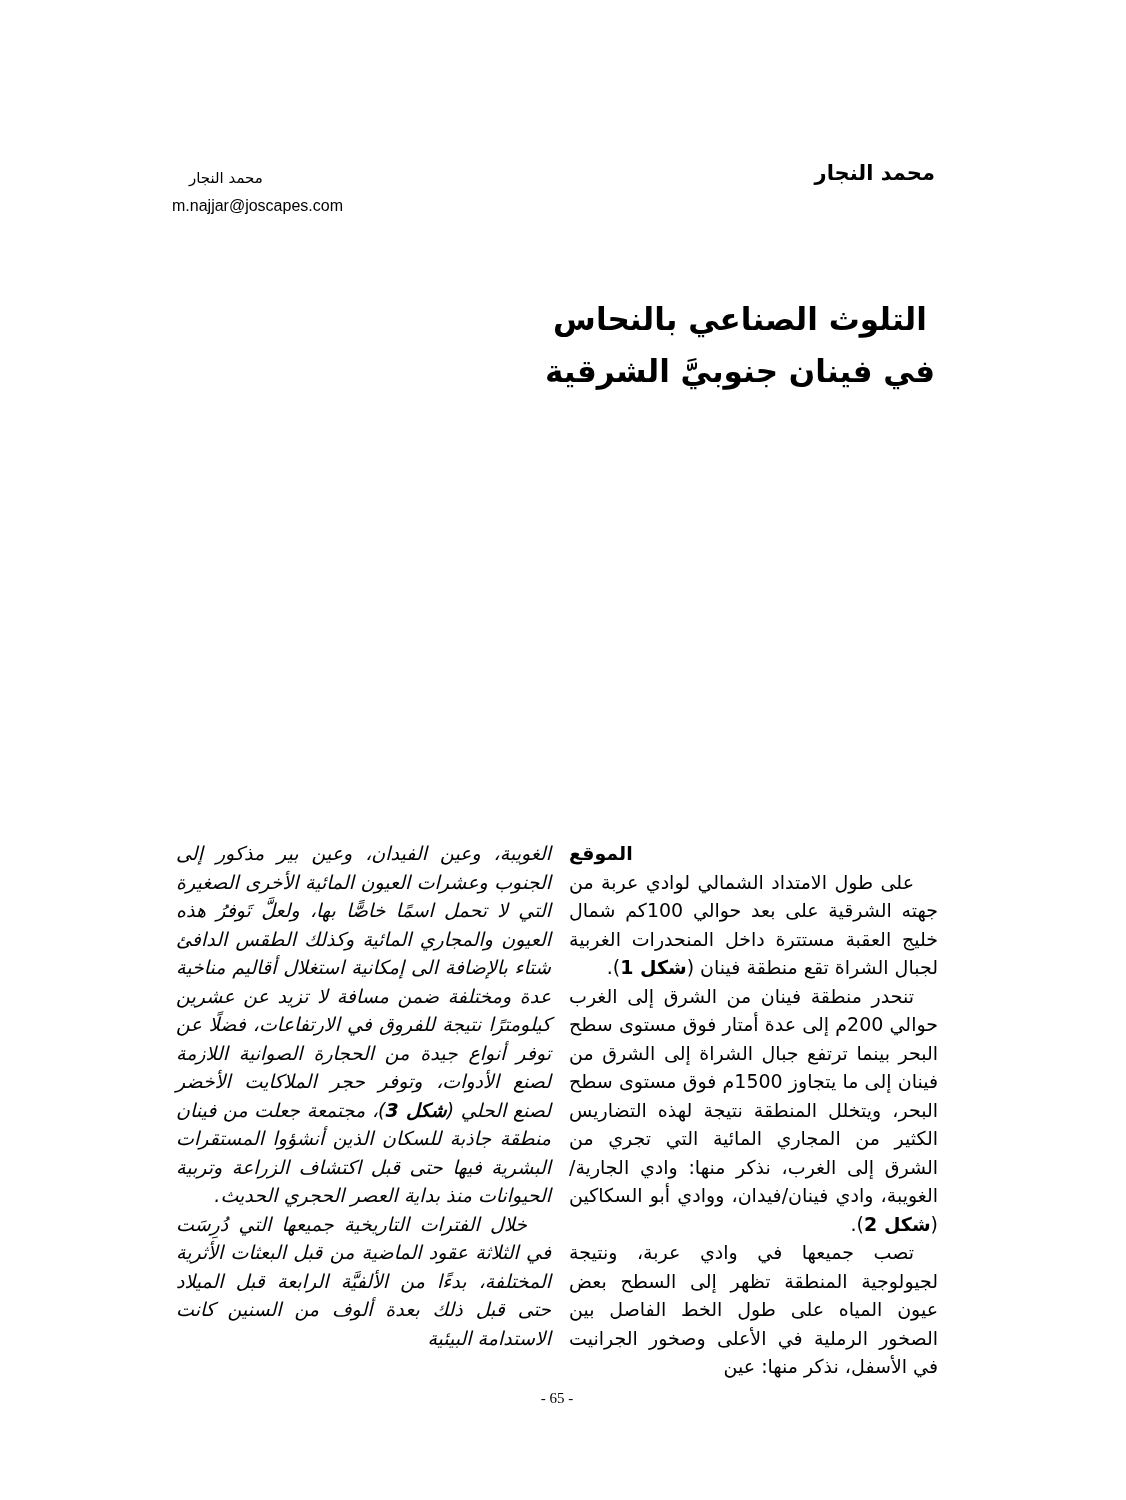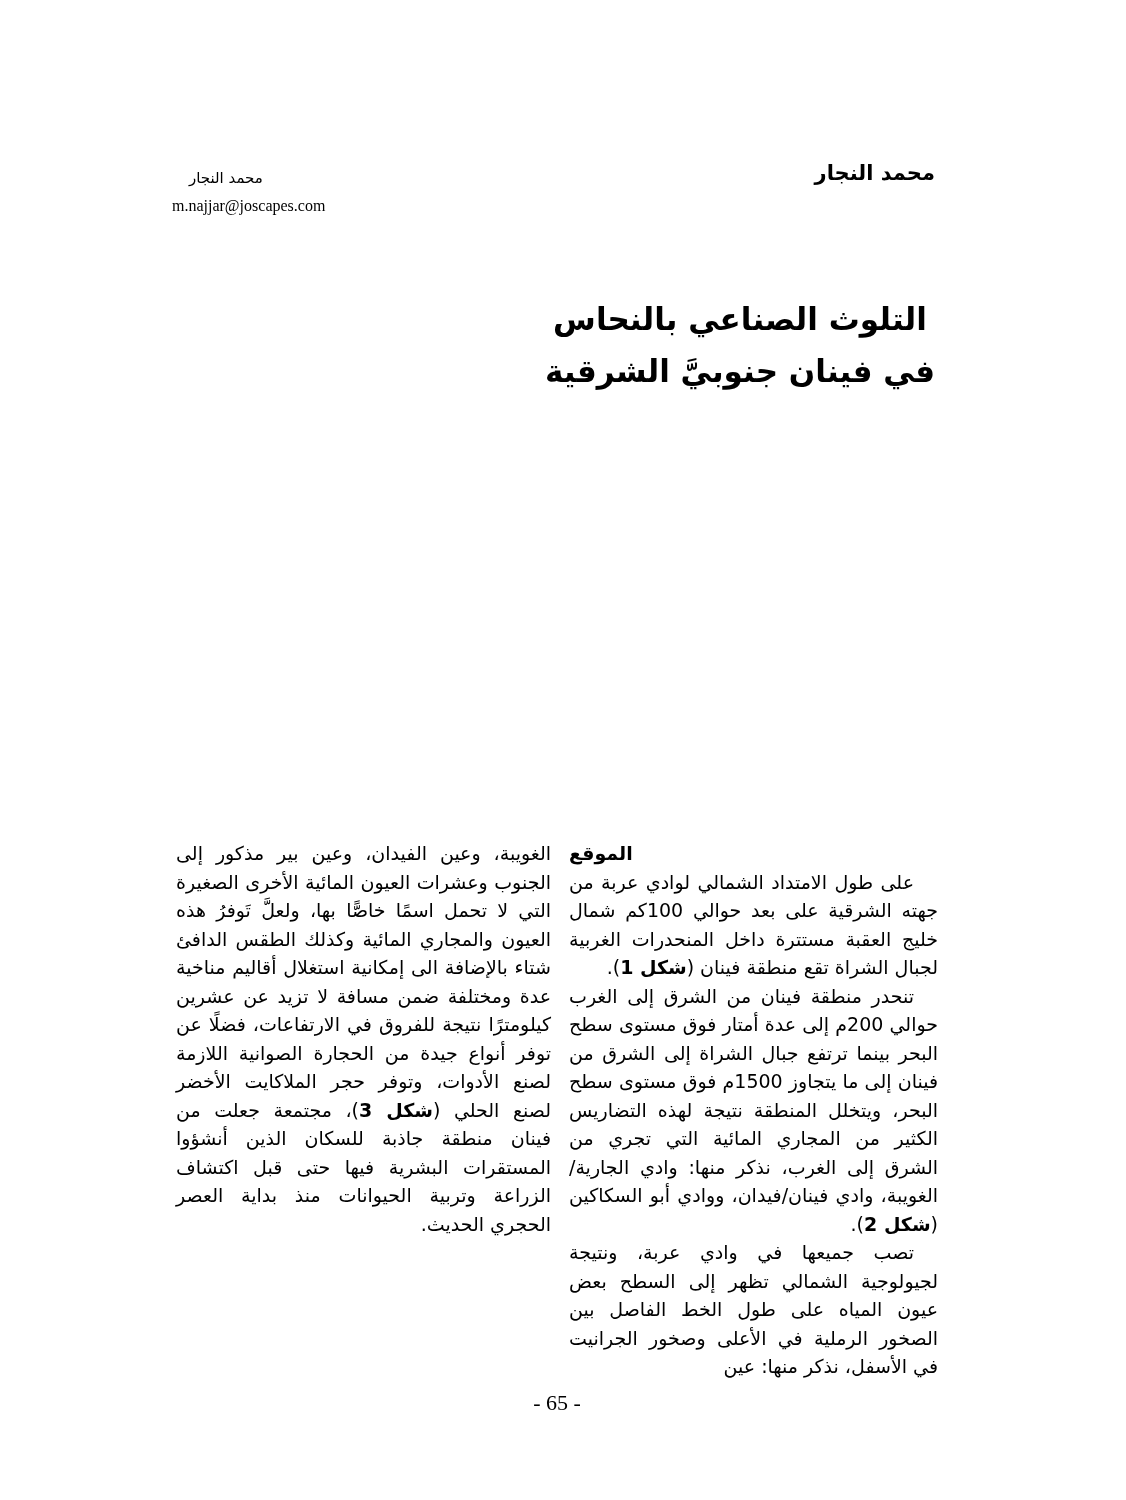--- a/index.html
+++ b/index.html
@@ -30,21 +30,21 @@
   .author-left .name {
     display: block;
     margin-left: 17px;
     width: max-content;
     font-size: 15px;
     direction: rtl;
   }
   .author-left .email {
     display: block;
     margin-top: 10px;
-    font-family: Liberation Serif, serif;
+    font-family: Liberation Sans, sans-serif;
     font-size: 16px;
     direction: ltr;
   }
   .title-block {
     position: absolute;
     top: 293px;
     right: 191px;
     direction: rtl;
     text-align: center;
     font-weight: bold;
@@ -61,36 +61,36 @@
     direction: rtl;
     gap: 18px;
   }
   .col {
     direction: rtl;
     text-align: justify;
     font-size: 19px;
     line-height: 28.5px;
   }
   .col-right { width: 369px; }
-  .col-left  { width: 375px; }
+  .col-left  { width: 375px; font-style: italic; }
   .section-heading {
     font-weight: bold;
     text-align: left;
   }
   p.para { margin: 0; padding: 0; }
   p.para.indent { text-indent: 24px; }
   .bold { font-weight: bold; }
   .page-number {
     position: absolute;
     top: 1390px;
     left: 176px;
     width: 762px;
     text-align: center;
     font-family: "Liberation Serif", serif;
-    font-size: 22px;
+    font-size: 15px;
     direction: ltr;
   }
 </style>
 </head>
 <body>
 
 <div class="page">
 
   <div class="author-right">محمد النجار</div>
 
@@ -103,25 +103,26 @@
     <div>التلوث الصناعي بالنحاس</div>
     <div>في فينان جنوبيَّ الشرقية</div>
   </div>
 
   <div class="columns">
     <div class="col col-right">
       <div class="section-heading">الموقع</div>
       <div>
           <p class="para indent"><span>على طول الامتداد الشمالي لوادي عربة من جهته الشرقية على بعد حوالي 100كم شمال خليج العقبة مستترة داخل المنحدرات الغربية لجبال الشراة تقع منطقة فينان (</span><span class="bold">شكل 1</span><span>).</span></p>
           <p class="para indent"><span>تنحدر منطقة فينان من الشرق إلى الغرب حوالي 200م إلى عدة أمتار فوق مستوى سطح البحر بينما ترتفع جبال الشراة إلى الشرق من فينان إلى ما يتجاوز 1500م فوق مستوى سطح البحر، ويتخلل المنطقة نتيجة لهذه التضاريس الكثير من المجاري المائية التي تجري من الشرق إلى الغرب، نذكر منها: وادي الجارية/الغويبة، وادي فينان/فيدان، ووادي أبو السكاكين (</span><span class="bold">شكل 2</span><span>).</span></p>
-          <p class="para indent"><span>تصب جميعها في وادي عربة، ونتيجة لجيولوجية الشمالي تظهر إلى السطح بعض عيون المياه على طول الخط الفاصل بين الصخور الرملية في الأعلى وصخور الجرانيت في الأسفل، نذكر منها: عين</span></p>
+          <p class="para indent"><span>تصب جميعها في وادي عربة، ونتيجة لجيولوجية المنطقة تظهر إلى السطح بعض عيون المياه على طول الخط الفاصل بين الصخور الرملية في الأعلى وصخور الجرانيت في الأسفل، نذكر منها: عين</span></p>
         </div>
     </div>
     <div class="col col-left">
       <div>
           <p class="para"><span>الغويبة، وعين الفيدان، وعين بير مذكور إلى الجنوب وعشرات العيون المائية الأخرى الصغيرة التي لا تحمل اسمًا خاصًّا بها، ولعلَّ تَوفرُ هذه العيون والمجاري المائية وكذلك الطقس الدافئ شتاء بالإضافة الى إمكانية استغلال أقاليم مناخية عدة ومختلفة ضمن مسافة لا تزيد عن عشرين كيلومترًا نتيجة للفروق في الارتفاعات، فضلًا عن توفر أنواع جيدة من الحجارة الصوانية اللازمة لصنع الأدوات، وتوفر حجر الملاكايت الأخضر لصنع الحلي (</span><span class="bold">شكل 3</span><span>)، مجتمعة جعلت من فينان منطقة جاذبة للسكان الذين أنشؤوا المستقرات البشرية فيها حتى قبل اكتشاف الزراعة وتربية الحيوانات منذ بداية العصر الحجري الحديث.</span></p>
+          <p class="para indent"><span>خلال الفترات التاريخية جميعها التي دُرِسَت في الثلاثة عقود الماضية من قبل البعثات الأثرية المختلفة، بدءًا من الألفيَّة الرابعة قبل الميلاد حتى قبل ذلك بعدة ألوف من السنين كانت الاستدامة البيئية</span></p>
         </div>
     </div>
   </div>
 
   <div class="page-number">- 65 -</div>
 
 </div>
 
 </body></html>

